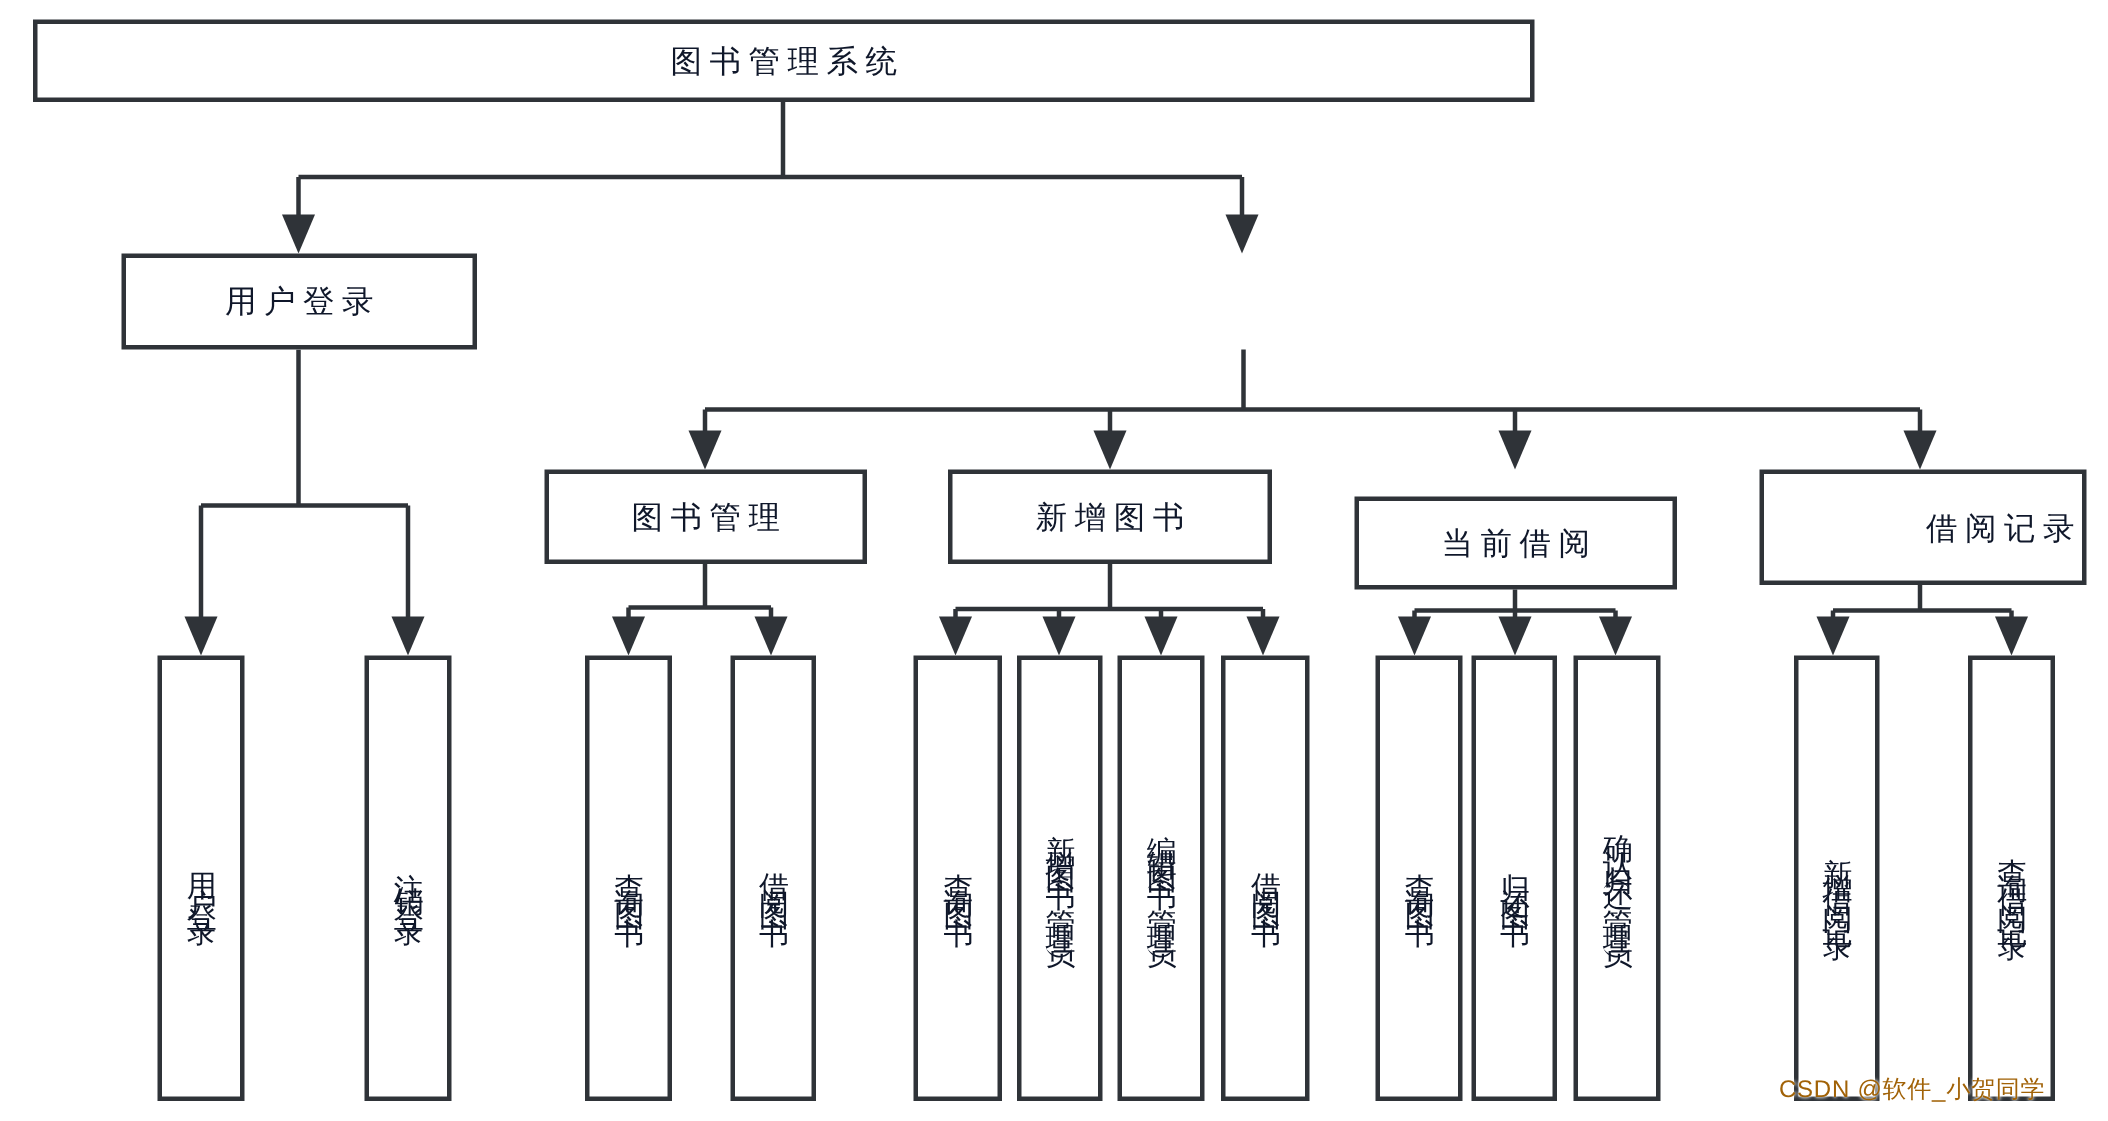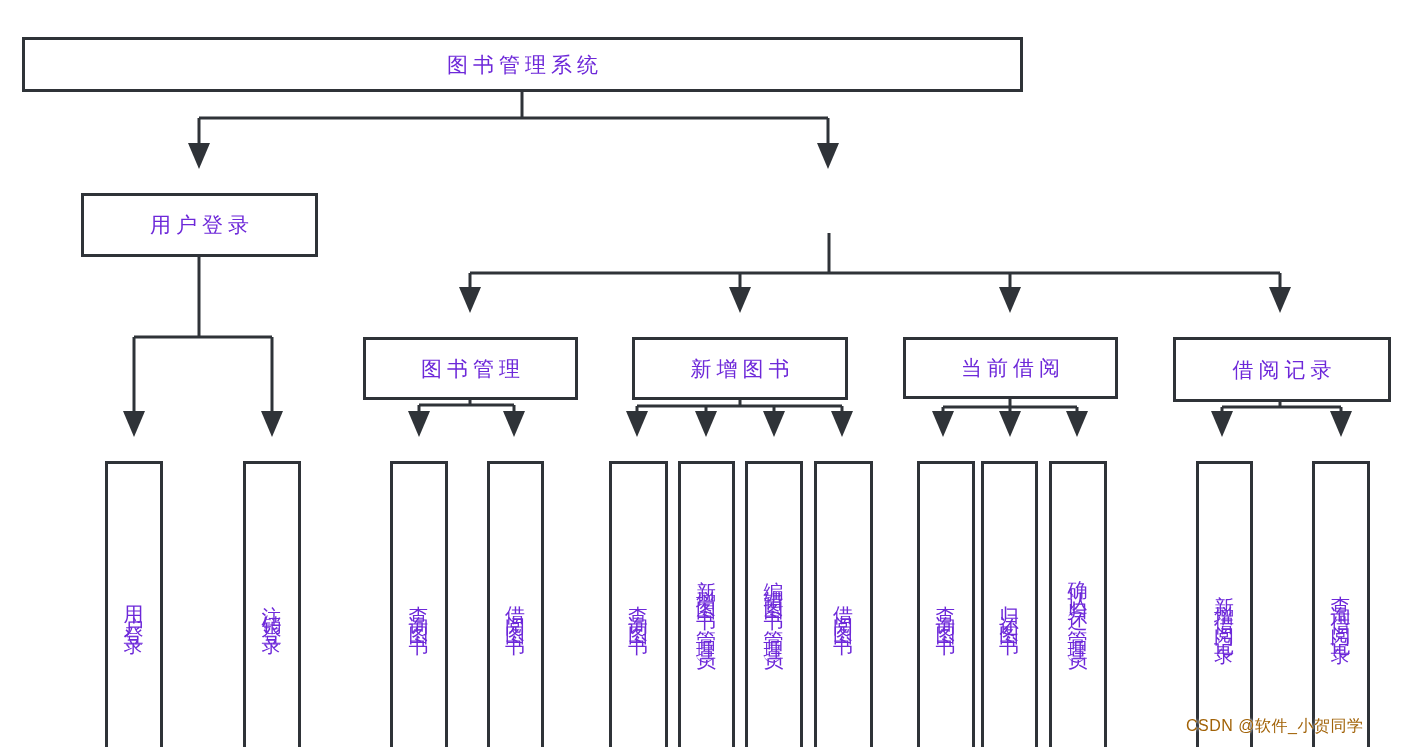--- a/index.html
+++ b/index.html
@@ -21,44 +21,43 @@
     width: 1405px; height: 747px;
   }
   .node {
     position: absolute;
     box-sizing: border-box;
     border: 3px solid #2f3338;
     background: #ffffff;
     display: flex;
     align-items: center;
     justify-content: center;
-    color: #6d28d9;
-    margin-top: 24px;
+    color: #0f172a;
   }
   .h-node span {
     font-size: 21px;
     letter-spacing: 5px;
     text-indent: 5px;
     white-space: nowrap;
   }
   .v-node span {
     writing-mode: vertical-rl;
     text-orientation: mixed;
     font-size: 20px;
     letter-spacing: 10px;
     line-height: 1;
     white-space: nowrap;
   }
   .root-node { left: 22px; top: 13px; width: 1001px; height: 55px; }
   .n-user-login   { left: 81px;  top: 169px; width: 237px; height: 64px; }
   .n-book-mgmt    { left: 712px; top: 169px; width: 235px; height: 64px; }
   .n-new-book     { left: 363px;  top: 313px; width: 215px; height: 63px; }
   .n-book-borrow  { left: 632px;  top: 313px; width: 216px; height: 63px; }
-  .n-cur-borrow   { left: 903px;  top: 313px; width: 215px; height: 62px; font-family: Liberation Serif, serif; }
-  .n-borrow-rec   { left: 1173px; top: 313px; width: 218px; height: 65px; }
+  .n-cur-borrow   { left: 903px;  top: 331px; width: 215px; height: 62px; font-family: Liberation Serif, serif; }
+  .n-borrow-rec   { left: 1173px; top: 313px; width: 218px; height: 77px; justify-content: flex-end; }
   .leaf { top: 437px; height: 297px; }
   .leaf-1  { left: 105px;  width: 58px; }
   .leaf-2  { left: 243px;  width: 58px; }
   .leaf-3  { left: 390px;  width: 58px; }
   .leaf-4  { left: 487px;  width: 57px; }
   .leaf-5  { left: 609px;  width: 59px; }
   .leaf-6  { left: 678px;  width: 57px; }
   .leaf-7  { left: 745px;  width: 58px; }
   .leaf-8  { left: 814px;  width: 59px; }
   .leaf-9  { left: 917px;  width: 58px; }

